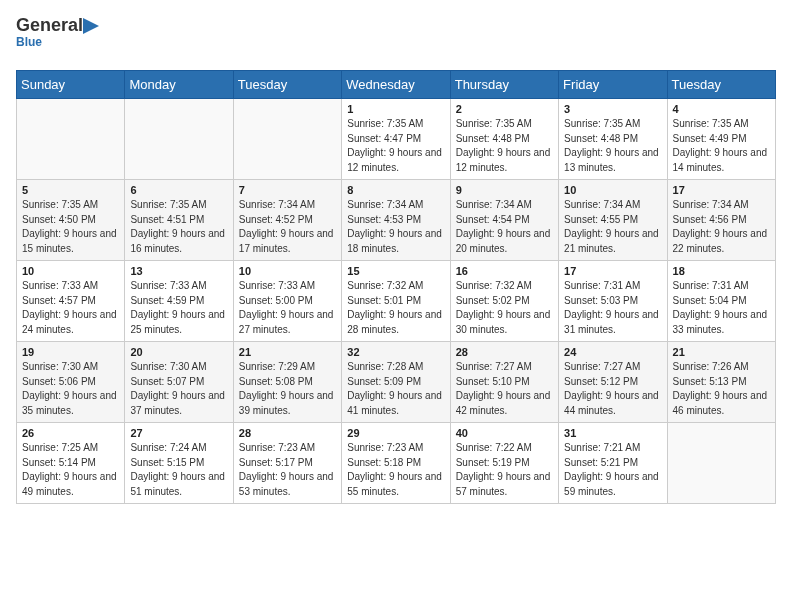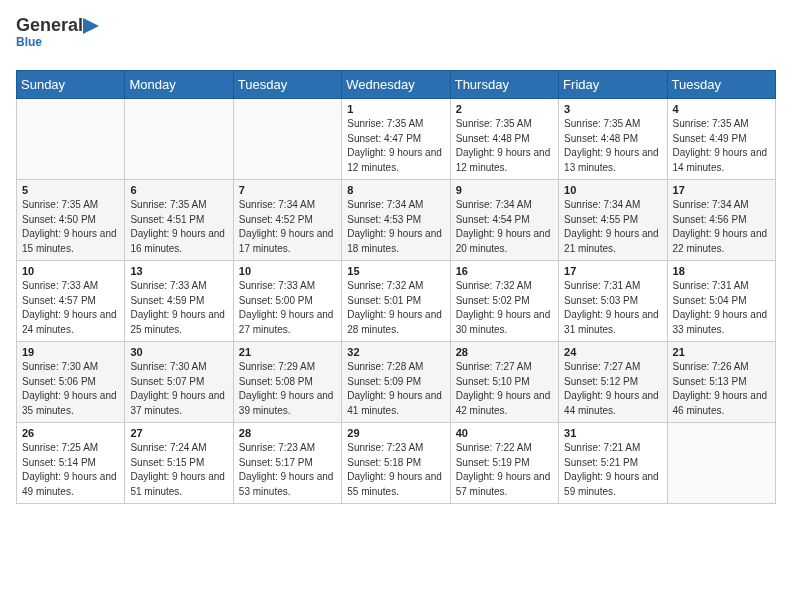--- a/index.html
+++ b/index.html
@@ -188,21 +188,21 @@
           <div class="day-number">18</div>
           <div class="day-info">Sunrise: 7:31 AM<br>Sunset: 5:04 PM<br>Daylight: 9 hours and 33 minutes.</div>
         </td>
       </tr>
       <tr>
         <td>
           <div class="day-number">19</div>
           <div class="day-info">Sunrise: 7:30 AM<br>Sunset: 5:06 PM<br>Daylight: 9 hours and 35 minutes.</div>
         </td>
         <td>
-          <div class="day-number">30</div>
+          <div class="day-number">20</div>
           <div class="day-info">Sunrise: 7:30 AM<br>Sunset: 5:07 PM<br>Daylight: 9 hours and 37 minutes.</div>
         </td>
         <td>
           <div class="day-number">21</div>
           <div class="day-info">Sunrise: 7:29 AM<br>Sunset: 5:08 PM<br>Daylight: 9 hours and 39 minutes.</div>
         </td>
         <td>
           <div class="day-number">32</div>
           <div class="day-info">Sunrise: 7:28 AM<br>Sunset: 5:09 PM<br>Daylight: 9 hours and 41 minutes.</div>
         </td>

